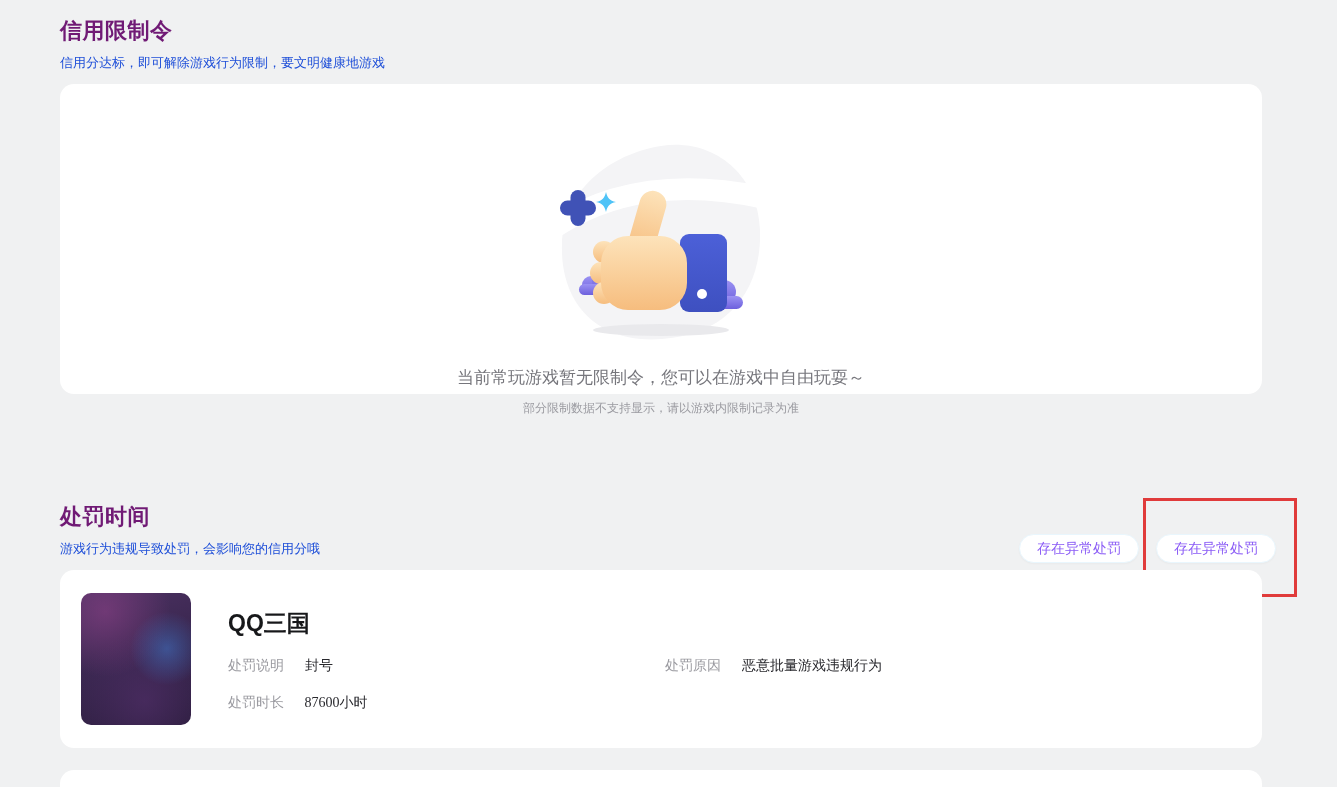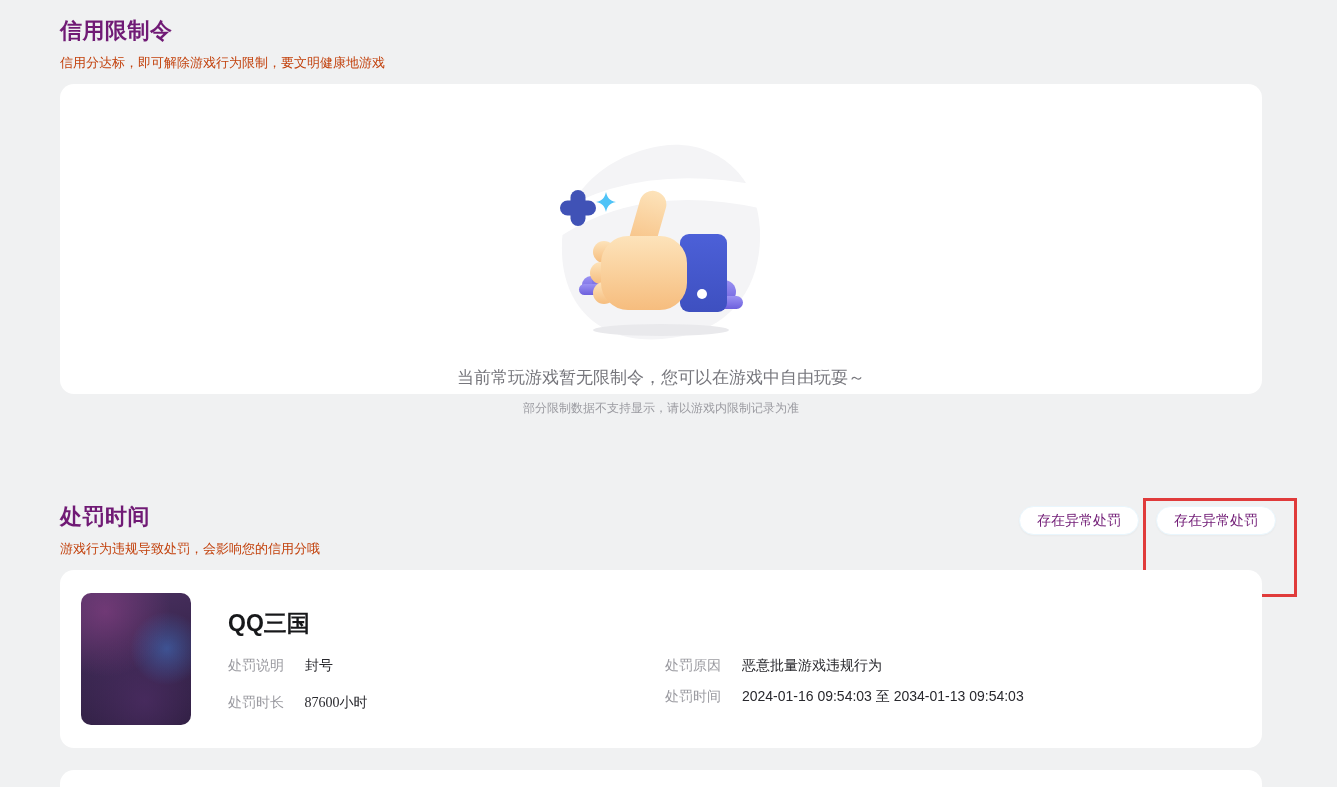--- a/index.html
+++ b/index.html
@@ -20,21 +20,21 @@
   .sec-title {
     margin: 0;
     font-size: 22px;
     font-weight: 700;
     color: #701a75;
     letter-spacing: 0.5px;
   }
   .sec-sub {
     margin: 8px 0 0 0;
     font-size: 13px;
-    color: #c2410c;
+    color: #1d4ed8;
   }
   #credit-head { top: 16px; }
   #punish-head { top: 502px; }
 
   
   .card {
     position: absolute;
     left: 60px;
     width: 1202px;
     background: #ffffff;
@@ -54,30 +54,30 @@
   .empty-note {
     margin: 11px 0 0 0;
     font-size: 12px;
     color: #9b9ba1;
     text-align: center;
   }
 
   
   .pill {
     position: absolute;
-    top: 506px;
+    top: 534px;
     height: 29px;
     line-height: 27px;
     padding: 0 17px;
     border-radius: 15px;
     background: #ffffff;
     border: 1px solid #e9f6fd;
     box-shadow: 0 1px 2px rgba(0,0,0,0.03);
     font-size: 14px;
-    color: #701a75;
+    color: #8b5cf6;
     cursor: pointer;
     box-sizing: border-box;
     font-family: inherit;
   }
   #btn-anomaly { left: 1019px; }
   #btn-apply   { left: 1156px; }
 
   
   .highlight-box {
     position: absolute;
@@ -218,21 +218,17 @@
       <span class="val">封号</span>
     </div>
     <div class="field" id="field-dur">
       <span class="lbl">处罚时长</span>
       <span class="val">87600小时</span>
     </div>
     <div class="field" id="field-reason">
       <span class="lbl">处罚原因</span>
       <span class="val">恶意批量游戏违规行为</span>
     </div>
-    <div class="field" id="field-time">
-      <span class="lbl">处罚时间</span>
-      <span class="val">2024-01-16 09:54:03 至 2034-01-13 09:54:03</span>
-    </div>
   </div>
 
   <div class="card" id="card-next"></div>
 
 </div>
 
 </body></html>

